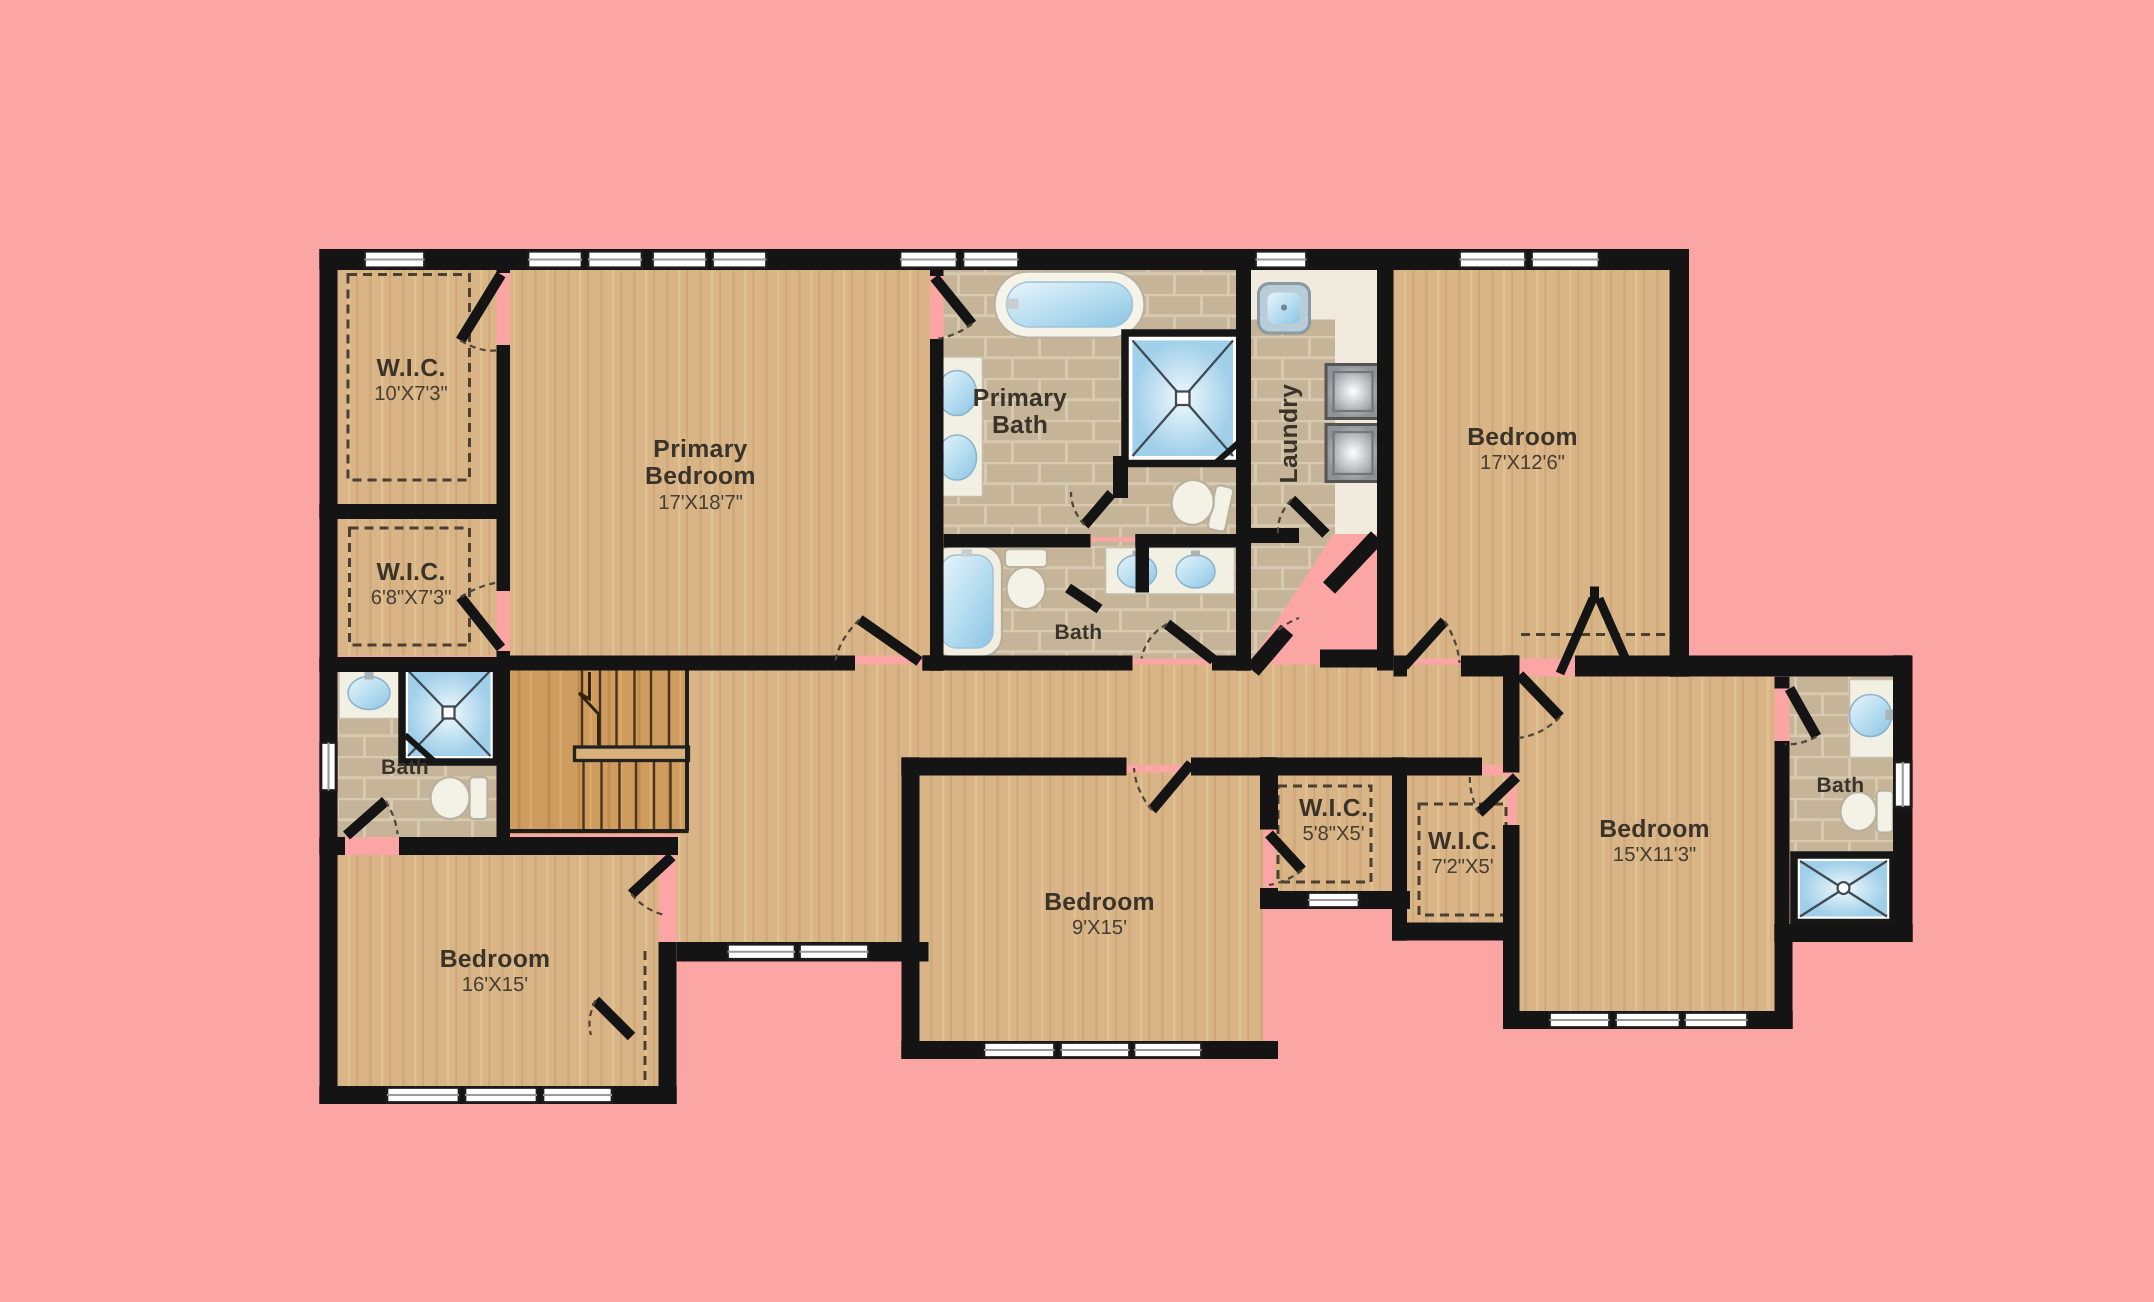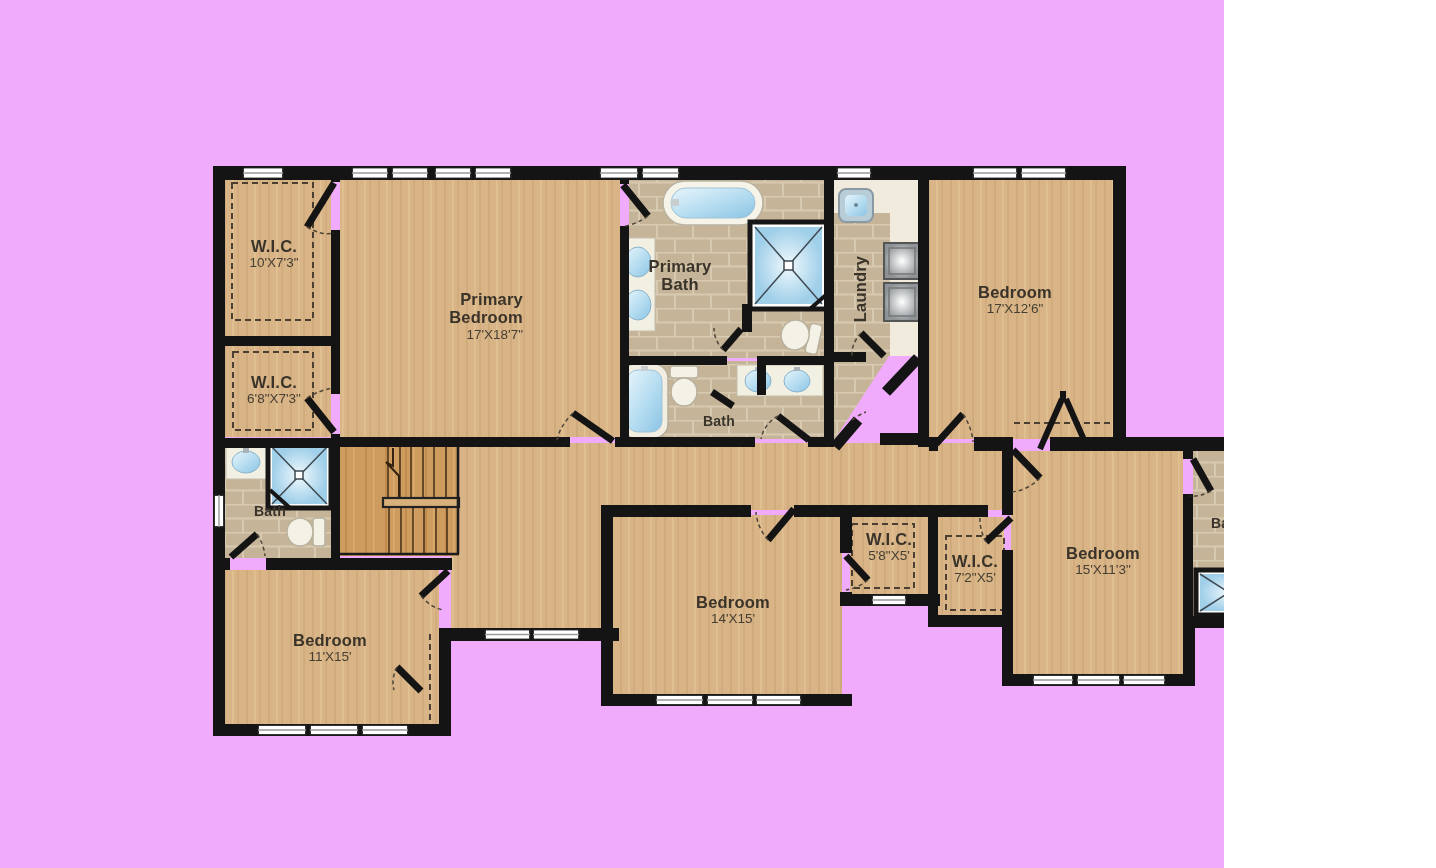--- a/index.html
+++ b/index.html
@@ -1,16 +1,16 @@
 <!DOCTYPE html>
 <html><head>
 <meta charset="utf-8">
 <style>
   html,body{margin:0;padding:0;background:#ffffff;}
-  .stage{position:relative;width:1224px;height:868px;background:#f0abfc;overflow:hidden;
+  .stage{position:relative;width:1436px;height:868px;background:#fca5a5;overflow:hidden;
          font-family:"Liberation Sans", sans-serif;}
   .plan-svg{position:absolute;left:0;top:0;}
   .lbl{position:absolute;transform:translate(-50%,-50%);text-align:center;
        color:#39332a;white-space:normal;pointer-events:none;}
   .lbl .nm{display:block;font-weight:bold;font-size:16.5px;line-height:1.12;letter-spacing:.2px;}
   .lbl .dm{display:block;font-weight:normal;font-size:13.5px;line-height:1.2;color:#453e33;}
   .lbl.big .nm{font-size:14px;}
   .lbl.rot{transform:translate(-50%,-50%) rotate(-90deg);}
 </style>
 </head>
@@ -327,42 +327,42 @@
   </div>
   <div class="lbl" style="left:274px;top:390px;">
     <span class="nm">W.I.C.</span>
     <span class="dm">6'8"X7'3"</span>
   </div>
   <div class="lbl big" style="left:270px;top:512px;">
     <span class="nm">Bath</span>
   </div>
   <div class="lbl" style="left:330px;top:648px;">
     <span class="nm">Bedroom</span>
-    <span class="dm">11'X15'</span>
-  </div>
-  <div class="lbl" style="left:467px;top:317px;width:112px;text-align:right;">
+    <span class="dm">16'X15'</span>
+  </div>
+  <div class="lbl" style="left:467px;top:317px;width:112px;">
     <span class="nm">Primary Bedroom</span>
     <span class="dm">17'X18'7"</span>
   </div>
   <div class="lbl" style="left:680px;top:275px;width:92px;">
     <span class="nm">Primary Bath</span>
   </div>
   <div class="lbl rot" style="left:860px;top:289px;">
     <span class="nm">Laundry</span>
   </div>
   <div class="lbl big" style="left:719px;top:422px;">
     <span class="nm">Bath</span>
   </div>
   <div class="lbl" style="left:1015px;top:300px;">
     <span class="nm">Bedroom</span>
     <span class="dm">17'X12'6"</span>
   </div>
   <div class="lbl" style="left:733px;top:610px;">
     <span class="nm">Bedroom</span>
-    <span class="dm">14'X15'</span>
+    <span class="dm">9'X15'</span>
   </div>
   <div class="lbl" style="left:889px;top:547px;">
     <span class="nm">W.I.C.</span>
     <span class="dm">5'8"X5'</span>
   </div>
   <div class="lbl" style="left:975px;top:569px;">
     <span class="nm">W.I.C.</span>
     <span class="dm">7'2"X5'</span>
   </div>
   <div class="lbl" style="left:1103px;top:561px;">

